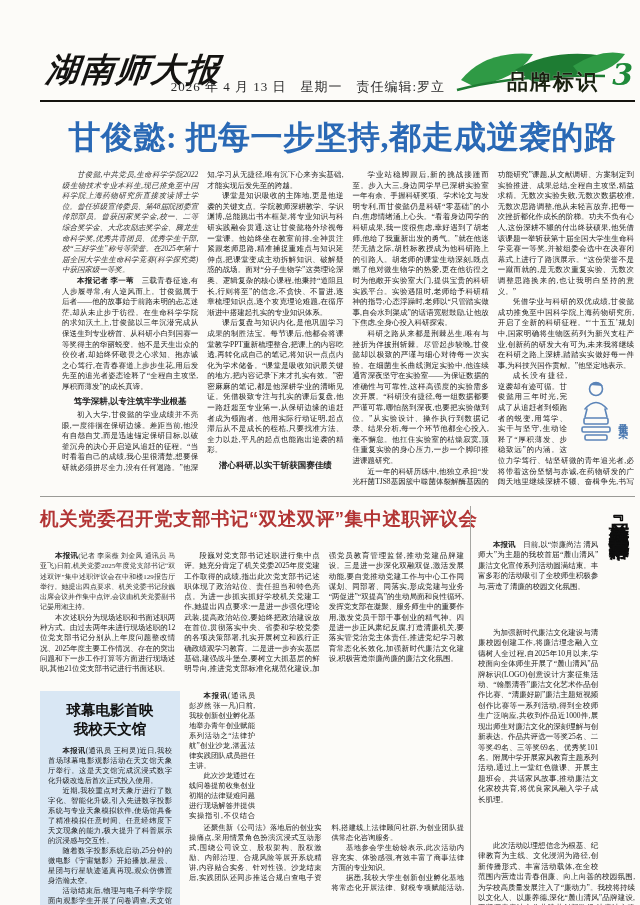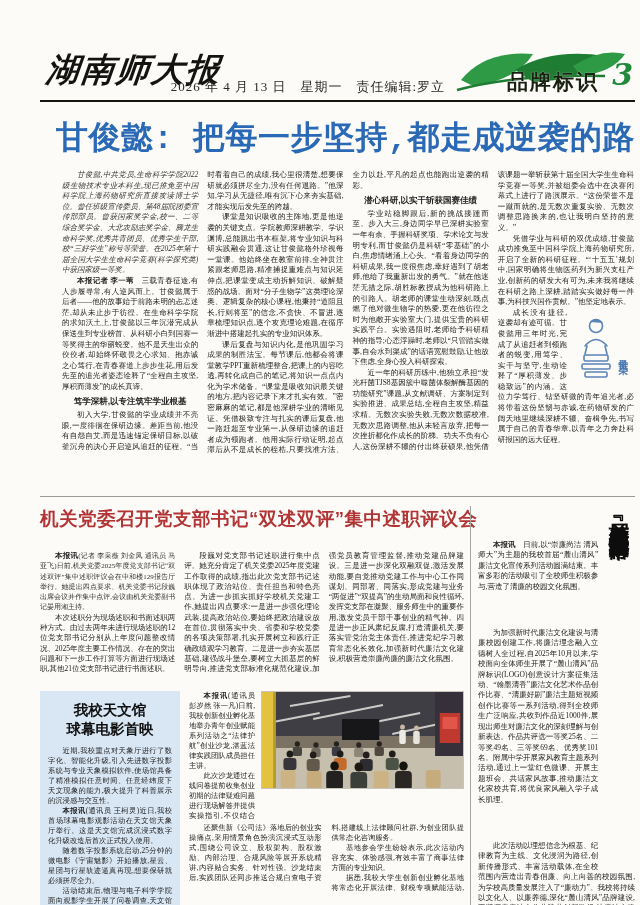--- a/index.html
+++ b/index.html
@@ -30,21 +30,21 @@
     color:#18200f; letter-spacing:2px; text-shadow:0 0 1px #fff;
   }
   .page-num {
     position:absolute; right:2px; bottom:16px;
     font-family:"DejaVu Serif",serif; font-style:italic; font-weight:bold;
     font-size:30px; color:#1f8a3a;
   }
   
   .main-headline {
     margin:14px 6px 10px 16px; text-align:center;
-    font-family:Liberation Mono, monospace; font-weight:800;
+    font-family:Liberation Serif, serif; font-weight:800;
     font-size:32px; letter-spacing:0.5px; color:#2a69b5; white-space:nowrap;
   }
   
   .main-article {
     margin-left:22px; width:572px; height:318px; overflow:hidden;
     column-count:4; column-gap:9px;
     font-size:7.5px; line-height:10.6px; text-align:justify; color:#222;
   }
   .main-article p { text-indent:2em; }
   .lead { font-style:italic; color:#333; }
@@ -94,21 +94,21 @@
   .planetarium p {
     font-size:7.3px; line-height:10px; text-indent:2em; text-align:justify; color:#222;
   }
   
   .salon { flex:1; min-width:0; }
   .salon-headline {
     text-align:center; font-family:"Liberation Sans",sans-serif;
     font-weight:800; font-size:17px; color:#111; letter-spacing:0.5px;
     margin:2px 0 8px 0; white-space:nowrap;
   }
-  .salon-top { display:flex; gap:6px; height:128px; overflow:hidden; }
+  .salon-top { display:flex; gap:6px; height:128px; overflow:hidden;flex-direction:column; }
   .salon-col1 { width:66px; font-size:7.3px; line-height:10px; text-align:justify; }
   .salon-col1 p { text-indent:2em; }
   .salon-photo { flex:1; height:98px; border:1px solid #c9c4ba; overflow:hidden; }
   .salon-bottom {
     margin-top:4px; height:74px; overflow:hidden;
     column-count:2; column-gap:10px;
     font-size:7.3px; line-height:10px; text-align:justify;
   }
   .salon-bottom p { text-indent:2em; }
   
@@ -146,20 +146,21 @@
 
   <section class="main-article">
     <p class="lead">甘俊懿,中共党员,生命科学学院2022级生物技术专业本科生,现已推免至中国科学院上海药物研究所直接攻读博士学位。曾任班级宣传委员、第48届院团委宣传部部员。曾获国家奖学金,校一、二等综合奖学金、大北农励志奖学金、腾龙生命科学奖,优秀共青团员、优秀学生干部,校“三好学生”称号等荣誉。在2025年第十届全国大学生生命科学竞赛(科学探究类)中获国家级一等奖。</p>
     <p><b class="byline">本报记者 李一苇</b>　<span>三载青春征途,有人步履寻常,有人逆风而上。甘俊懿属于后者——他的故事始于前路未明的忐忑迷茫,却从未止步于彷徨。在生命科学学院的求知沃土上,甘俊懿以三年沉潜完成从保送生到专业榜首、从科研小白到国赛一等奖得主的华丽蜕变。他不是天生出众的佼佼者,却始终怀敬畏之心求知、抱赤诚之心笃行,在青春赛道上步步生花,用后发先至的追光者姿态诠释了“全程自主攻坚,厚积而薄发”的成长真谛。</span></p>
     <h3 class="subhead">笃学深耕,以专注筑牢学业根基</h3>
     <p>初入大学,甘俊懿的学业成绩并不亮眼,一度徘徊在保研边缘。差距当前,他没有自怨自艾,而是迅速锚定保研目标,以破釜沉舟的决心开启逆风追赶的征程。“当时看着自己的成绩,我心里很清楚,想要保研就必须拼尽全力,没有任何退路。”他深知,学习从无捷径,唯有沉下心来夯实基础,才能实现后发先至的跨越。</p>
     <p>课堂是知识吸收的主阵地,更是他逆袭的关键支点。学院教师深耕教学、学识渊博,总能跳出书本框架,将专业知识与科研实践融会贯通,这让甘俊懿格外珍视每一堂课。他始终坐在教室前排,全神贯注紧跟老师思路,精准捕捉重难点与知识延伸点,把课堂变成主动拆解知识、破解疑惑的战场。面对“分子生物学”这类理论深奥、逻辑复杂的核心课程,他秉持“道阻且长,行则将至”的信念,不贪快、不冒进,逐章梳理知识点,逐个攻克理论难题,在循序渐进中搭建起扎实的专业知识体系。</p>
     <p>课后复盘与知识内化,是他巩固学习成果的制胜法宝。每节课后,他都会将课堂教学PPT重新梳理整合,把课上的内容吃透,再转化成自己的笔记,将知识一点点内化为学术储备。“课堂是吸收知识最关键的地方,把内容记录下来才扎实有效。”密密麻麻的笔记,都是他深耕学业的清晰见证。凭借极致专注与扎实的课后复盘,他一路赶超至专业第一,从保研边缘的追赶者成为领跑者。他用实际行动证明,起点滞后从不是成长的桎梏,只要找准方法、全力以赴,平凡的起点也能跑出逆袭的精彩。</p>
     <h3 class="subhead">潜心科研,以实干斩获国赛佳绩</h3>
     <p>学业站稳脚跟后,新的挑战接踵而至。步入大三,身边同学早已深耕实验室一年有余、手握科研奖项、学术论文与发明专利,而甘俊懿仍是科研“零基础”的小白,焦虑情绪涌上心头。“看着身边同学的科研成果,我一度很焦虑,幸好遇到了胡老师,他给了我重新出发的勇气。”就在他迷茫无措之际,胡胜标教授成为他科研路上的引路人。胡老师的课堂生动深刻,既点燃了他对微生物学的热爱,更在他彷徨之时为他敞开实验室大门,提供宝贵的科研实践平台。实验遇阻时,老师给予科研精神的指导;心态浮躁时,老师以“只管踏实做事,自会水到渠成”的话语宽慰鼓励,让他放下焦虑,全身心投入科研探索。</p>
+    <p>科研之路从来都是荆棘丛生,唯有与挫折为伴披荆斩棘。尽管起步较晚,甘俊懿却以极致的严谨与细心对待每一次实验。在细菌生长曲线测定实验中,他连续通宵深夜坚守在实验室——为保证数据的准确性与可靠性,这样高强度的实验需多次开展。“科研没有捷径,每一组数据都要严谨可靠,哪怕熬到深夜,也要把实验做到位。”从实验设计、操作执行到数据记录、结果分析,每一个环节他都全心投入,毫不懈怠。他扛住实验室的枯燥寂寞,顶住重复实验的身心压力,一步一个脚印推进课题研究。</p>
     <p>近一年的科研历练中,他独立承担“发光杆菌TJS8基因簇中噬菌体裂解酶基因的功能研究”课题,从文献调研、方案制定到实验推进、成果总结,全程自主攻坚,精益求精。无数次实验失败,无数次数据校准,无数次思路调整,他从未轻言放弃,把每一次挫折都化作成长的阶梯。功夫不负有心人,这份深耕不辍的付出终获硕果,他凭借该课题一举斩获第十届全国大学生生命科学竞赛一等奖,并被组委会选中在决赛闭幕式上进行了路演展示。“这份荣誉不是一蹴而就的,是无数次重复实验、无数次调整思路换来的,也让我明白坚持的意义。”</p>
     <p>凭借学业与科研的双优成绩,甘俊懿成功推免至中国科学院上海药物研究所,开启了全新的科研征程。“‘十五五’规划中,国家明确将生物医药列为新兴支柱产业,创新药的研发大有可为,未来我将继续在科研之路上深耕,踏踏实实做好每一件事,为科技兴国作贡献。”他坚定地表示。</p>
     <p>
       <span class="seal">
         <svg width="40" height="70" viewBox="0 0 40 70">
           <g fill="none" stroke="#5b84b8" stroke-width="1.6" stroke-linecap="round">
             <circle cx="20" cy="13" r="6.5"></circle>
             <path d="M14,9 Q20,3 27,10" fill="#5b84b8" stroke="none"></path>
             <path d="M9,33 Q20,20 31,33"></path>
             <path d="M11,33 L9,41 M29,33 L31,41"></path>
@@ -186,26 +187,26 @@
           <p>本次述职分为现场述职和书面述职两种方式。由过去两年未进行现场述职的12位党支部书记分别从上年度问题整改情况、2025年度主要工作情况、存在的突出问题和下一步工作打算等方面进行现场述职,其他21位党支部书记进行书面述职。</p>
           <p>段巍对党支部书记述职进行集中点评。她充分肯定了机关党委2025年度党建工作取得的成绩,指出此次党支部书记述职体现了政治站位、责任担当和特色亮点。为进一步抓实抓好学校机关党建工作,她提出四点要求:一是进一步强化理论武装,提高政治站位,要始终把政治建设放在首位,贯彻落实中央、省委和学校党委的各项决策部署,扎实开展树立和践行正确政绩观学习教育。二是进一步夯实基层基础,建强战斗堡垒,要树立大抓基层的鲜明导向,推进党支部标准化规范化建设,加强党员教育管理监督,推动党建品牌建设。三是进一步深化双融双促,激活发展动能,要自觉推动党建工作与中心工作同谋划、同部署、同落实,形成党建与业务“两促进”“双提高”的生动局面和良性循环,发挥党支部在凝聚、服务师生中的重要作用,激发党员干部干事创业的精气神。四是进一步正风肃纪反腐,打造清廉机关,要落实管党治党主体责任,推进党纪学习教育常态化长效化,加强新时代廉洁文化建设,积极营造崇廉尚廉的廉洁文化氛围。</p>
 
         </div>
       </section>
 
       <div class="bottom-row">
 
         <aside class="planetarium">
           <div class="planetarium-title">
+            <div>球幕电影首映</div>
             <div>我校天文馆</div>
-            <div>球幕电影首映</div>
           </div>
+          <p><b class="lead-label">本报讯</b><span>(通讯员 王柯灵)近日,我校首场球幕电影观影活动在天文馆天象厅举行。这是天文馆完成沉浸式数字化升级改造后首次正式投入使用。</span></p>
           <p>近期,我校重点对天象厅进行了数字化、智能化升级,引入先进数字投影系统与专业天象模拟软件,使场馆具备了精准模拟任意时间、任意经纬度下天文现象的能力,极大提升了科普展示的沉浸感与交互性。</p>
-          <p><b class="lead-label">本报讯</b><span>(通讯员 王柯灵)近日,我校首场球幕电影观影活动在天文馆天象厅举行。这是天文馆完成沉浸式数字化升级改造后首次正式投入使用。</span></p>
-          <p>随着数字投影系统启动,25分钟的微电影《宇宙魅影》开始播放,星云、星团与行星轨迹逼真再现,想要保研就必须拼尽全力。</p>
+          <p>随着数字投影系统启动,25分钟的微电影《宇宙魅影》开始播放,星云、星团与行星轨迹逼真再现,观众仿佛置身浩瀚太空。</p>
           <p>活动结束后,物理与电子科学学院面向观影学生开展了问卷调查,天文馆升级后的放映效果获得了大家的一致好评。</p>
         </aside>
 
         <section class="salon">
           <div class="salon-top">
             <div class="salon-col1">
               <p><b class="lead-label">本报讯</b><span>(通讯员 彭岁然 张一凡)日前,我校创新创业孵化基地举办青年创业赋能系列活动之“法律护航”创业沙龙,湛蓝法律实践团队成员担任主讲。</span></p>
               <p>此次沙龙通过在线问卷提前收集创业初期的法律疑难问题进行现场解答并提供实操指引,不仅结合真实商事案例进行剖析,</p>
             </div>
             <div class="salon-photo">

